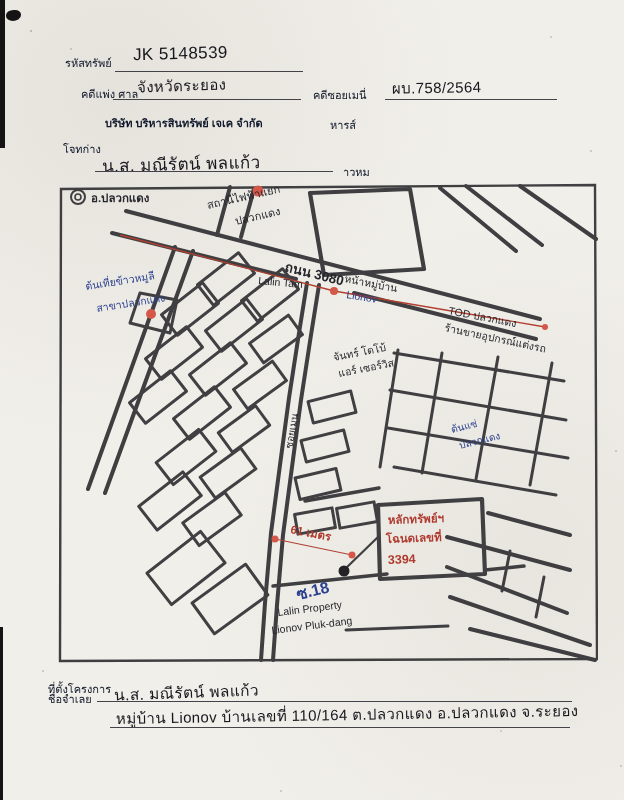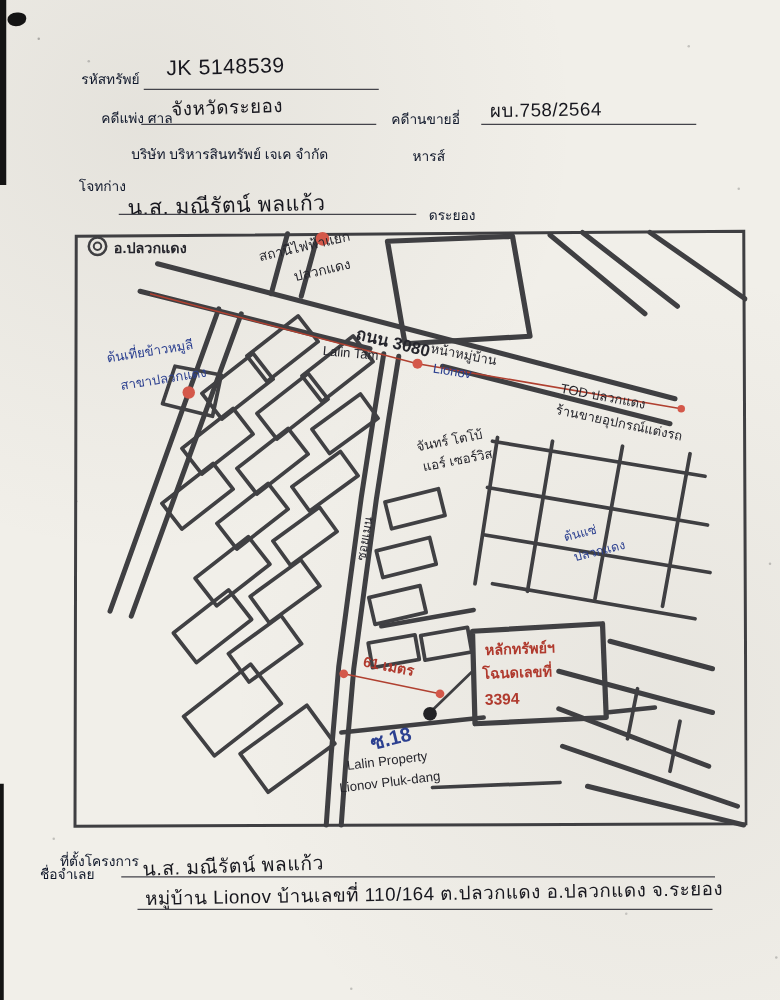--- a/index.html
+++ b/index.html
@@ -41,32 +41,32 @@
 
 <div>
   <div class="print" style="left:65px;top:54px">รหัสทรัพย์</div>
   <div class="hand" style="left:133px;top:44px;font-size:17px;transform:rotate(-1.5deg)">JK 5148539</div>
   <div class="uline" style="left:115px;top:71px;width:188px"></div>
 
   <div class="print" style="left:81px;top:85px">คดีแพ่ง ศาล</div>
   <div class="hand" style="left:137px;top:74px;font-size:15px;transform:rotate(-2deg)">จังหวัดระยอง</div>
   <div class="uline" style="left:113px;top:99px;width:188px"></div>
 
-  <div class="print" style="left:313px;top:86px">คดีานขายอี่</div>
+  <div class="print" style="left:313px;top:86px">คดีซอยเมนี่</div>
   <div class="hand" style="left:392px;top:76px;font-size:15px;transform:rotate(-1deg)">ผบ.758/2564</div>
   <div class="uline" style="left:385px;top:99px;width:172px"></div>
 
-  <div class="print" style="left:105px;top:114px;font-weight:normal">บริษัท บริหารสินทรัพย์ เจเค จำกัด</div>
+  <div class="print" style="left:105px;top:114px;font-weight:bold">บริษัท บริหารสินทรัพย์ เจเค จำกัด</div>
   <div class="print" style="left:330px;top:116px">หารส์</div>
 
   <div class="print" style="left:63px;top:140px">โจทก่าง</div>
 
   <div class="hand" style="left:102px;top:150px;font-size:17px;transform:rotate(-1.5deg)">น.ส. มณีรัตน์ พลแก้ว</div>
   <div class="uline" style="left:95px;top:171px;width:238px"></div>
-  <div class="print" style="left:343px;top:163px">ดระยอง</div>
+  <div class="print" style="left:343px;top:163px">าวหม</div>
 </div>
 
 <svg width="540" height="480" viewBox="0 0 540 480" style="position:absolute;left:58px;top:183px">
 
   <path d="M3,6 L537,2 L539,476 L2,478 Z" fill="none" stroke="#3f3f42" stroke-width="2.4"></path>
 
   <g fill="none" stroke="#3f3f42" stroke-width="4" stroke-linecap="round" stroke-linejoin="round">
 
     <line x1="68" y1="28" x2="482" y2="136"></line>
     <line x1="54" y1="50" x2="238" y2="96"></line>
@@ -180,20 +180,20 @@
   <text class="red" transform="translate(232,350) rotate(11)" font-size="11.5" font-weight="bold">61 เมตร</text>
   <text class="red" transform="translate(330,341) rotate(-2)" font-size="11.5" font-weight="bold">หลักทรัพย์ฯ</text>
   <text class="red" transform="translate(328,360) rotate(-2)" font-size="11.5" font-weight="bold">โฉนดเลขที่</text>
   <text class="red" transform="translate(330,381) rotate(-2)" font-size="12.5" font-weight="bold">3394</text>
   <text class="blue" transform="translate(240,417) rotate(-14)" font-size="16" font-weight="bold">ซ.18</text>
   <text transform="translate(220,433) rotate(-7)" font-size="10.5">Lalin Property</text>
   <text transform="translate(214,451) rotate(-7)" font-size="10.5">Lionov Pluk-dang</text>
 </svg>
 
 <div>
-  <div class="print" style="left:32px;top:690px">ชื่อจำเลย</div>
+  <div class="print" style="left:48px;top:690px">ชื่อจำเลย</div>
   <div class="hand" style="left:114px;top:680px;font-size:15.5px;transform:rotate(-2deg)">น.ส. มณีรัตน์ พลแก้ว</div>
   <div class="uline" style="left:97px;top:701px;width:475px"></div>
 
   <div class="print" style="left:48px;top:680px">ที่ตั้งโครงการ</div>
   <div class="hand" style="left:116px;top:703px;font-size:15px;transform:rotate(-1deg)">หมู่บ้าน Lionov บ้านเลขที่ 110/164 ต.ปลวกแดง อ.ปลวกแดง จ.ระยอง</div>
   <div class="uline" style="left:110px;top:727px;width:460px"></div>
 </div>
 
 </body></html>

